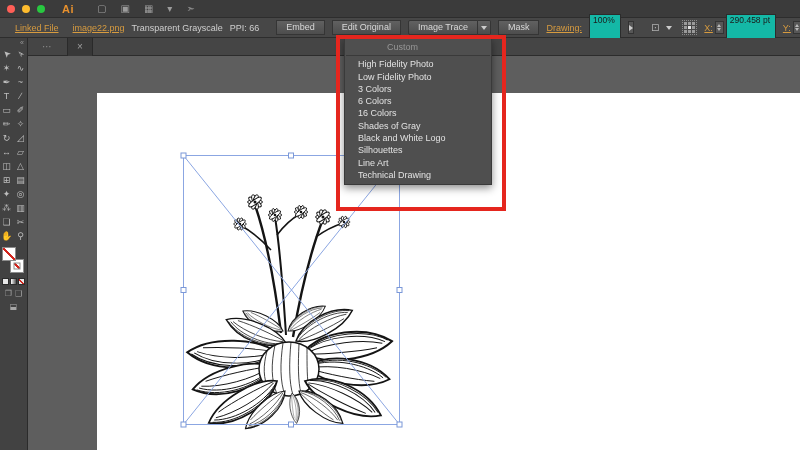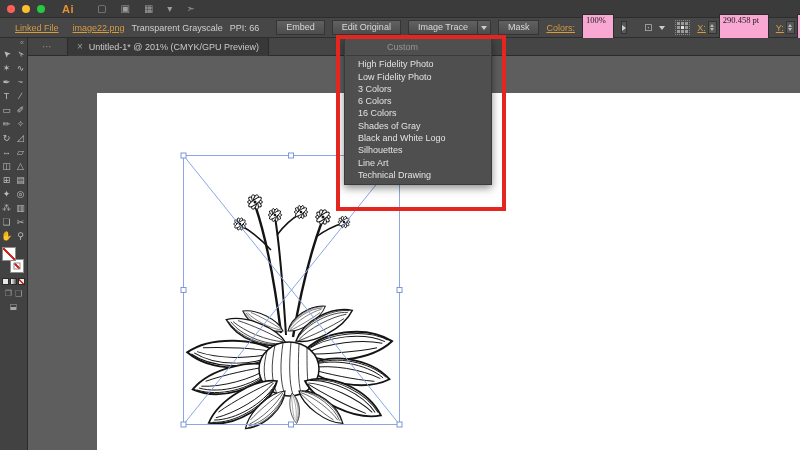--- a/index.html
+++ b/index.html
@@ -24,22 +24,22 @@
   .cbtn { background:linear-gradient(#616161,#4d4d4d); border:1px solid #353535; border-radius:0;
     color:#d9d9d9; font-size:9px; line-height:11px; padding:1px 9px; }
   .split { display:flex; }
   .split .cbtn { border-radius:2px 0 0 2px; }
   .drop-seg { background:linear-gradient(#616161,#4d4d4d); border:1px solid #353535; border-left:none;
     border-radius:0 2px 2px 0; width:13px; display:flex; align-items:center; justify-content:center; }
   .caret-dn { width:0; height:0; border-left:3px solid transparent; border-right:3px solid transparent;
     border-top:4px solid #ccc; }
   .caret-rt { width:0; height:0; border-top:3px solid transparent; border-bottom:3px solid transparent;
     border-left:4px solid #ccc; }
-  .field { background:#f9a8d4; color:#1b1b1b; border:1px solid #2c2c2c; height:28px; line-height:11px;
-    padding:0 3px; font-size:8.5px; min-width:50px; text-align:left;font-family:Liberation Serif, serif; }
+  .field { background:#14b8a6; color:#1b1b1b; border:1px solid #2c2c2c; height:28px; line-height:11px;
+    padding:0 3px; font-size:8.5px; min-width:50px; text-align:left; }
   .field.small { min-width:32px; }
   .numgroup { display:flex; align-items:center; gap:2px; }
   .stepper { width:9px; height:13px; background:#575757; border:1px solid #333;
     display:flex; flex-direction:column; align-items:center; justify-content:center; gap:1px; }
   .stp { width:0; height:0; border-left:2.5px solid transparent; border-right:2.5px solid transparent; }
   .stp-up { border-bottom:3px solid #b9b9b9; }
   .stp-dn { border-top:3px solid #b9b9b9; }
   .mini-btn { width:12px; height:13px; background:#575757; border:1px solid #333;
     display:flex; align-items:center; justify-content:center; }
   .refpoint { display:grid; grid-template-columns:repeat(3,3px); grid-template-rows:repeat(3,3px);
@@ -116,21 +116,21 @@
   <span>PPI: 66</span>
   <button class="cbtn gap-l">Embed</button>
   <button class="cbtn">Edit Original</button>
   <span class="split">
     <button class="cbtn">Image Trace</button>
     <span class="drop-seg">
         <i class="caret-dn"></i>
       </span>
   </span>
   <button class="cbtn">Mask</button>
-  <span class="amber u">Colors:</span>
+  <span class="amber u">Drawing:</span>
   <span class="field small">100%</span>
   <span class="mini-btn">
       <i class="caret-rt"></i>
     </span>
   <span class="icon-dim gap-l">⊡</span>
   <i class="caret-dn"></i>
   <span class="refpoint gap-s">
     <b></b>
       <b></b>
       <b></b>
@@ -157,21 +157,20 @@
       </span>
     <span class="field">170.562 pt</span>
   </span>
 
 </div>
 
 <div class="tabbar">
   <span class="grip">⋯</span>
   <span class="doc-tab">
     <span class="tab-close">×</span>
-    <span>Untitled-1* @ 201% (CMYK/GPU Preview)</span>
   </span>
 </div>
 
 <div class="toolbar">
   <div class="tb-head">«</div>
   <div class="tools-grid">
       <div class="tool">
         <span style="display: inline-block; transform: rotate(-135deg);">➤</span>
       </div>
       <div class="tool">

